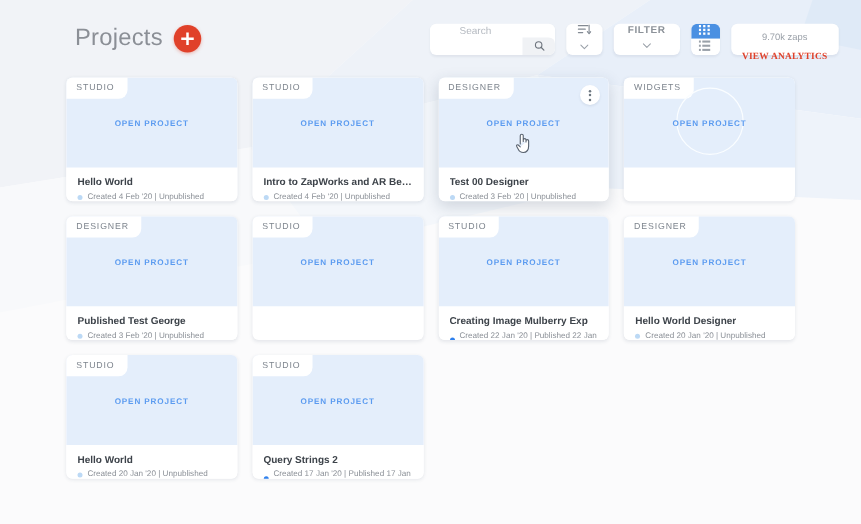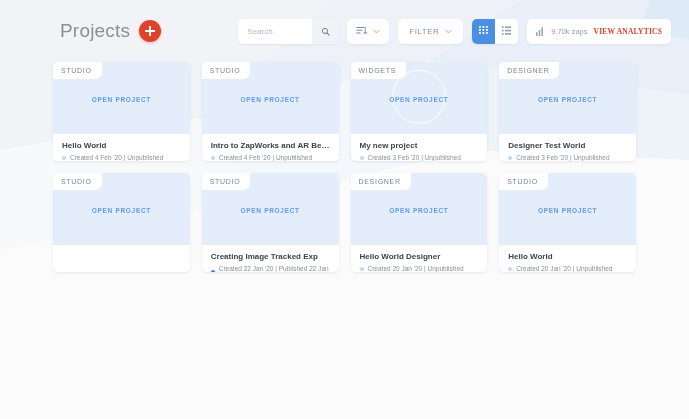--- a/index.html
+++ b/index.html
@@ -56,41 +56,42 @@
     align-items: center;
     gap: 9px;
   }
   .tb-group {
     background: #fff;
     border-radius: 5px;
     height: 25px;
     display: flex;
     align-items: center;
     box-shadow: 0 1px 2px rgba(40,60,90,.07);
+    flex-direction: column;
   }
   .search-box { width: 100px; padding-left: 9px; padding-right: 0; position: relative; }
   .search-input {
     border: none; outline: none; background: transparent;
     font-size: 8px; color: #9aa0a8;
     font-family: "Liberation Sans", sans-serif;
     width: 62px; height: 23px;
   }
   .search-input::placeholder { color: #b4b9c0; }
   .search-btn {
     width: 26px; height: 25px;
     background: #f0f2f5;
     border: none;
     border-radius: 0 5px 5px 0;
     margin-left: auto;
     display: flex; align-items: center; justify-content: center;
     cursor: pointer;
   }
   .sort-group { padding: 0 9px; gap: 6px; cursor: pointer; }
   .filter-group { padding: 0 11px; gap: 6px; cursor: pointer; }
-  .filter-label { font-size: 8px; color: #8c9299; letter-spacing: .5px; }
+  .filter-label { font-size: 8px; color: #8c9299; letter-spacing: .5px; font-weight: bold; }
 
   .view-group { border-radius: 5px; overflow: hidden; display: flex; }
   .view-btn {
     width: 23px; height: 25px;
     border: none; background: #fff;
     display: flex; align-items: center; justify-content: center;
     cursor: pointer;
   }
   .view-btn.active { background: #4a90e2; }
 
@@ -313,60 +314,74 @@
           <div class="open-project">OPEN PROJECT</div>
         </div>
         <div class="meta">
           <div class="card-title">Intro to ZapWorks and AR Best Pra...</div>
           <div class="card-status">
             <span class="dot unpublished"></span>
             <span>Created 4 Feb '20 | Unpublished</span>
           </div>
         </div>
       </div>
+      <div class="card hovered">
+        <div class="thumb">
+          <div class="badge">DESIGNER</div>
+          <div class="open-project">OPEN PROJECT</div>
+          <button class="menu-btn">
+            <i></i>
+            <i></i>
+            <i></i>
+          </button>
+          <svg class="cursor-hand" width="14" height="17" viewBox="0 0 14 17">
+            <path d="M4.2 9.2V2.6a1.2 1.2 0 0 1 2.4 0v4.6M6.6 7.2V6a1.1 1.1 0 0 1 2.2 0v1.4M8.8 7.6V6.7a1.05 1.05 0 0 1 2.1 0V11c0 2.9-1.6 5-4.3 5-2.5 0-3.4-1.3-4.1-2.8L1.3 11c-.4-.8.6-1.6 1.3-1l1.6 1.5" fill="#ffffff" stroke="#5a6471" stroke-width="0.9" stroke-linecap="round" stroke-linejoin="round"></path>
+          </svg>
+        </div>
+        <div class="meta">
+          <div class="card-title">Test 00 Designer</div>
+          <div class="card-status">
+            <span class="dot unpublished"></span>
+            <span>Created 3 Feb '20 | Unpublished</span>
+          </div>
+        </div>
+      </div>
       <div class="card">
         <div class="thumb">
           <div class="badge">WIDGETS</div>
           <div class="ripple"></div>
           <div class="open-project">OPEN PROJECT</div>
         </div>
-        <div class="meta">
-          <div class="card-title">My new project</div>
+      </div>
+      <div class="card">
+        <div class="thumb">
+          <div class="badge">DESIGNER</div>
+          <div class="open-project">OPEN PROJECT</div>
+        </div>
+        <div class="meta">
+          <div class="card-title">Published Test George</div>
           <div class="card-status">
             <span class="dot unpublished"></span>
             <span>Created 3 Feb '20 | Unpublished</span>
           </div>
         </div>
       </div>
       <div class="card">
         <div class="thumb">
-          <div class="badge">DESIGNER</div>
-          <div class="open-project">OPEN PROJECT</div>
-        </div>
-        <div class="meta">
-          <div class="card-title">Designer Test World</div>
-          <div class="card-status">
-            <span class="dot unpublished"></span>
-            <span>Created 3 Feb '20 | Unpublished</span>
-          </div>
-        </div>
-      </div>
-      <div class="card">
-        <div class="thumb">
-          <div class="badge">STUDIO</div>
-          <div class="open-project">OPEN PROJECT</div>
-        </div>
-      </div>
-      <div class="card">
-        <div class="thumb">
-          <div class="badge">STUDIO</div>
-          <div class="open-project">OPEN PROJECT</div>
-        </div>
-        <div class="meta">
-          <div class="card-title">Creating Image Tracked Exp</div>
+          <div class="badge">STUDIO</div>
+          <div class="open-project">OPEN PROJECT</div>
+        </div>
+      </div>
+      <div class="card">
+        <div class="thumb">
+          <div class="badge">STUDIO</div>
+          <div class="open-project">OPEN PROJECT</div>
+        </div>
+        <div class="meta">
+          <div class="card-title">Creating Image Mulberry Exp</div>
           <div class="card-status">
             <span class="dot published"></span>
             <span>Created 22 Jan '20 | Published 22 Jan '20</span>
           </div>
         </div>
       </div>
       <div class="card">
         <div class="thumb">
           <div class="badge">DESIGNER</div>
           <div class="open-project">OPEN PROJECT</div>
@@ -385,15 +400,28 @@
           <div class="open-project">OPEN PROJECT</div>
         </div>
         <div class="meta">
           <div class="card-title">Hello World</div>
           <div class="card-status">
             <span class="dot unpublished"></span>
             <span>Created 20 Jan '20 | Unpublished</span>
           </div>
         </div>
       </div>
+      <div class="card">
+        <div class="thumb">
+          <div class="badge">STUDIO</div>
+          <div class="open-project">OPEN PROJECT</div>
+        </div>
+        <div class="meta">
+          <div class="card-title">Query Strings 2</div>
+          <div class="card-status">
+            <span class="dot published"></span>
+            <span>Created 17 Jan '20 | Published 17 Jan '20</span>
+          </div>
+        </div>
+      </div>
     </div>
 
 </div>
 
 </body></html>

